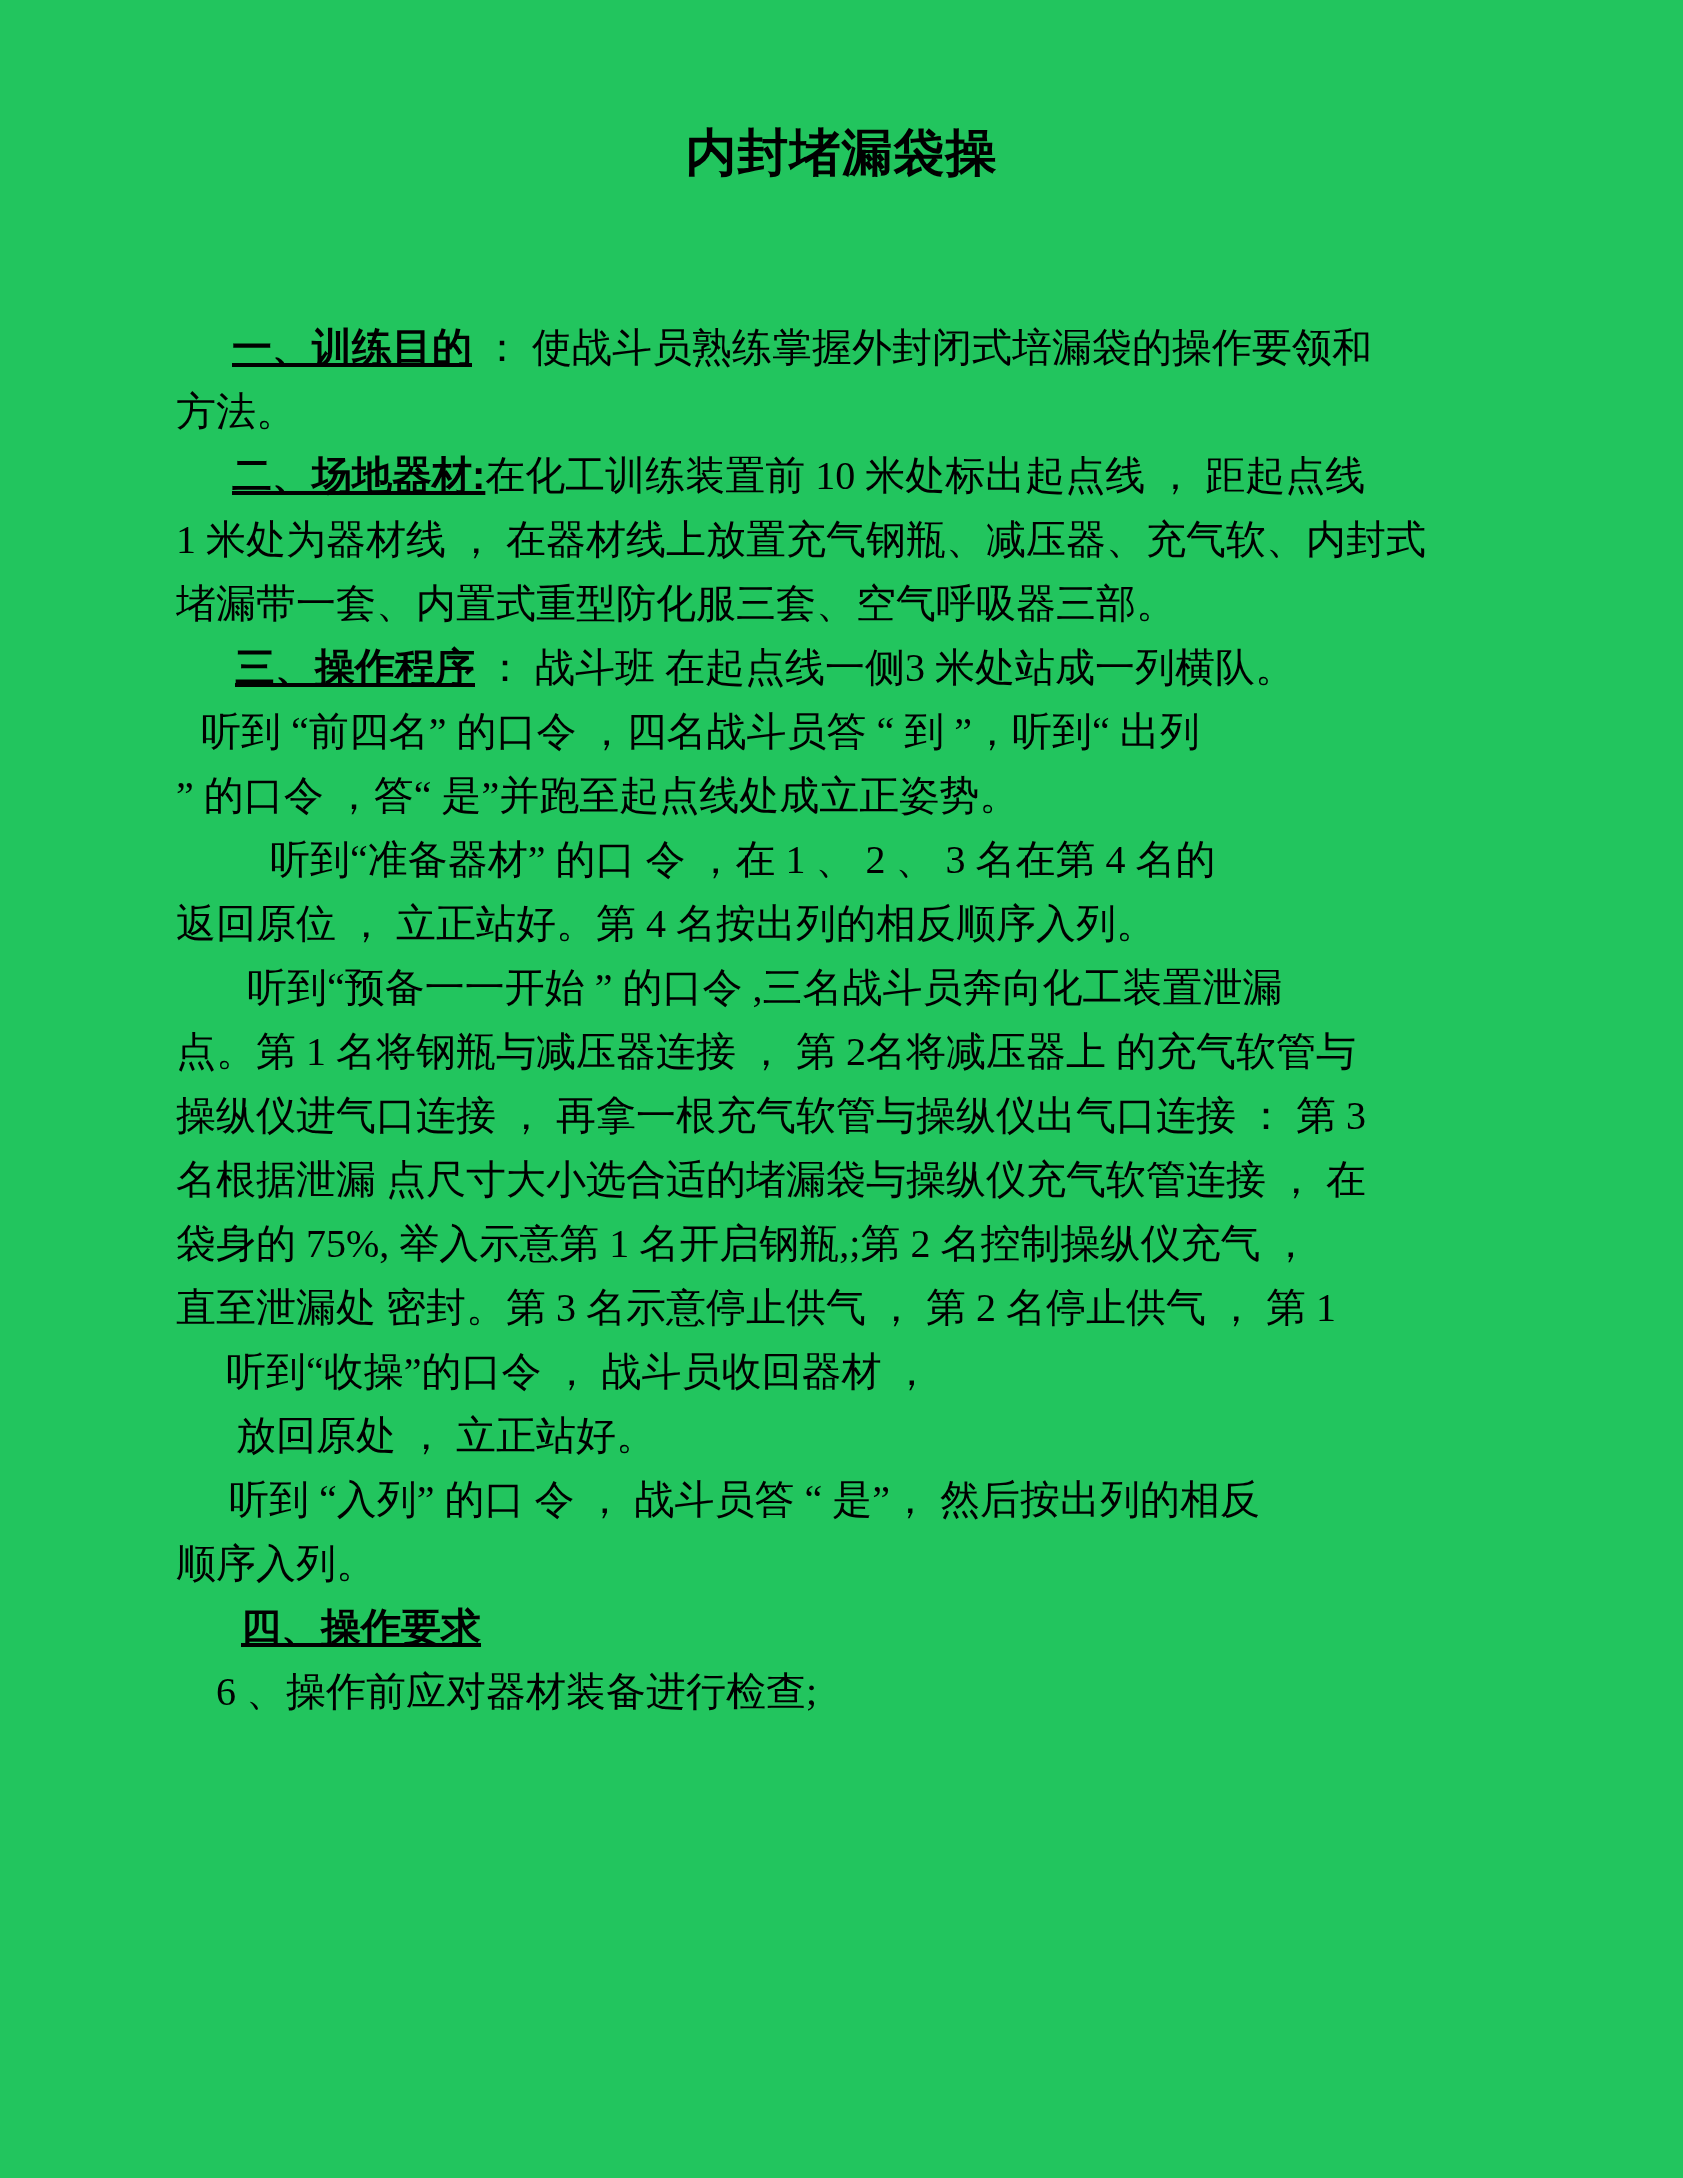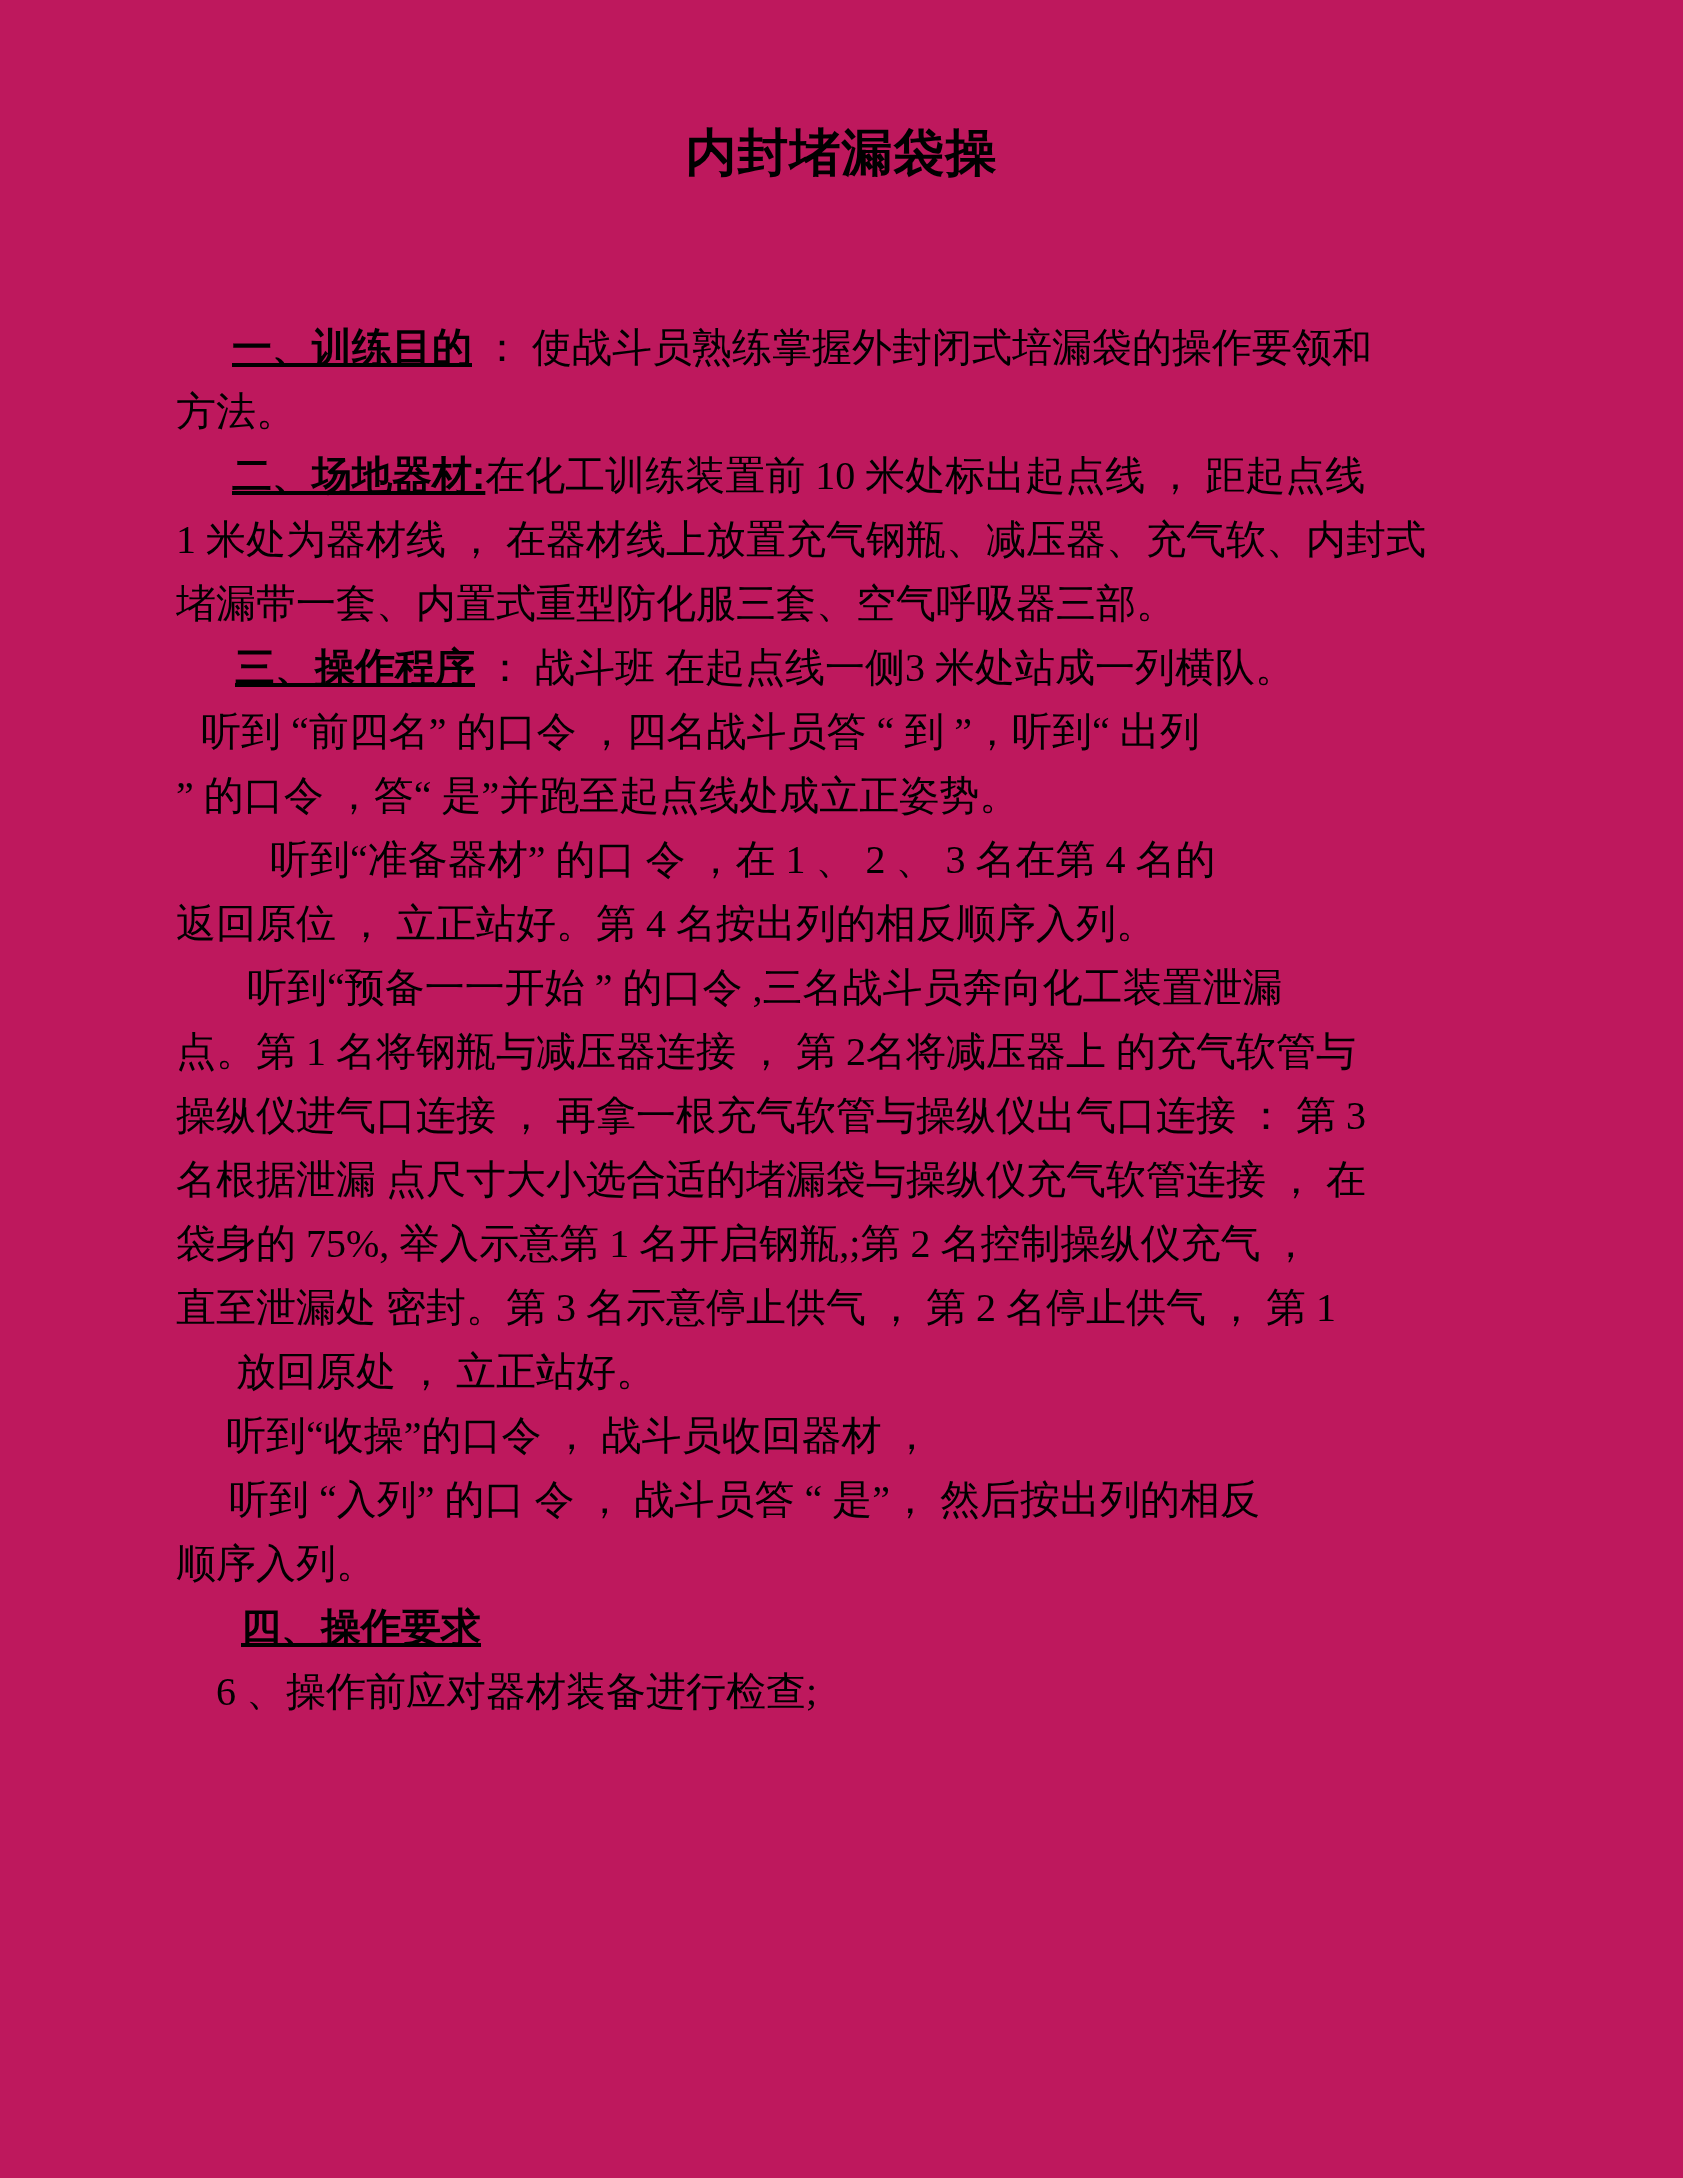--- a/index.html
+++ b/index.html
@@ -1,20 +1,20 @@
 <!DOCTYPE html>
 <html><head>
 <meta charset="utf-8">
 <style>
   html,body { margin:0; padding:0; background:#ffffff; }
   .page {
     position: relative;
     width: 1683px;
     height: 2178px;
-    background: #be185d;
+    background: #22c55e;
     box-sizing: border-box;
     padding: 117px 176px 0 176px;
     font-family: "Liberation Serif", "DejaVu Serif", serif;
     color: #000000;
     overflow: hidden;
   }
   .title {
     text-align: center;
     font-family: "Liberation Sans", "DejaVu Sans", sans-serif;
     font-weight: 700;
@@ -52,20 +52,20 @@
   <div class="line" style="padding-left:25px"><span class="lead"></span><span>听到 “前四名” 的口令 ，四名战斗员答 “ 到 ”，听到“ 出列</span></div>
   <div class="line"><span class="lead"></span><span>” 的口令 ，答“ 是”并跑至起点线处成立正姿势。</span></div>
   <div class="line" style="padding-left:94px"><span class="lead"></span><span>听到“准备器材” 的口 令 ，在 1 、 2 、 3 名在第 4 名的</span></div>
   <div class="line"><span class="lead"></span><span>返回原位 ， 立正站好。第 4 名按出列的相反顺序入列。</span></div>
   <div class="line" style="padding-left:71px"><span class="lead"></span><span>听到“预备一一开始 ” 的口令 ,三名战斗员奔向化工装置泄漏</span></div>
   <div class="line"><span class="lead"></span><span>点。第 1 名将钢瓶与减压器连接 ， 第 2名将减压器上 的充气软管与</span></div>
   <div class="line"><span class="lead"></span><span>操纵仪进气口连接 ， 再拿一根充气软管与操纵仪出气口连接 ： 第 3</span></div>
   <div class="line"><span class="lead"></span><span>名根据泄漏 点尺寸大小选合适的堵漏袋与操纵仪充气软管连接 ， 在</span></div>
   <div class="line"><span class="lead"></span><span>袋身的 75%, 举入示意第 1 名开启钢瓶,;第 2 名控制操纵仪充气 ，</span></div>
   <div class="line"><span class="lead"></span><span>直至泄漏处 密封。第 3 名示意停止供气 ， 第 2 名停止供气 ， 第 1</span></div>
+  <div class="line" style="padding-left:50px"><span class="lead"></span><span>听到“收操”的口令 ， 战斗员收回器材 ，</span></div>
   <div class="line" style="padding-left:60px"><span class="lead"></span><span>放回原处 ， 立正站好。</span></div>
-  <div class="line" style="padding-left:50px"><span class="lead"></span><span>听到“收操”的口令 ， 战斗员收回器材 ，</span></div>
   <div class="line" style="padding-left:53px"><span class="lead"></span><span>听到 “入列” 的口 令 ， 战斗员答 “ 是”， 然后按出列的相反</span></div>
   <div class="line"><span class="lead"></span><span>顺序入列。</span></div>
   <div class="line" style="padding-left:65px"><span class="lead">四、操作要求</span><span></span></div>
   <div class="line" style="padding-left:40px"><span class="lead"></span><span>6 、操作前应对器材装备进行检查;</span></div>
 </div>
 
 
 </body></html>

